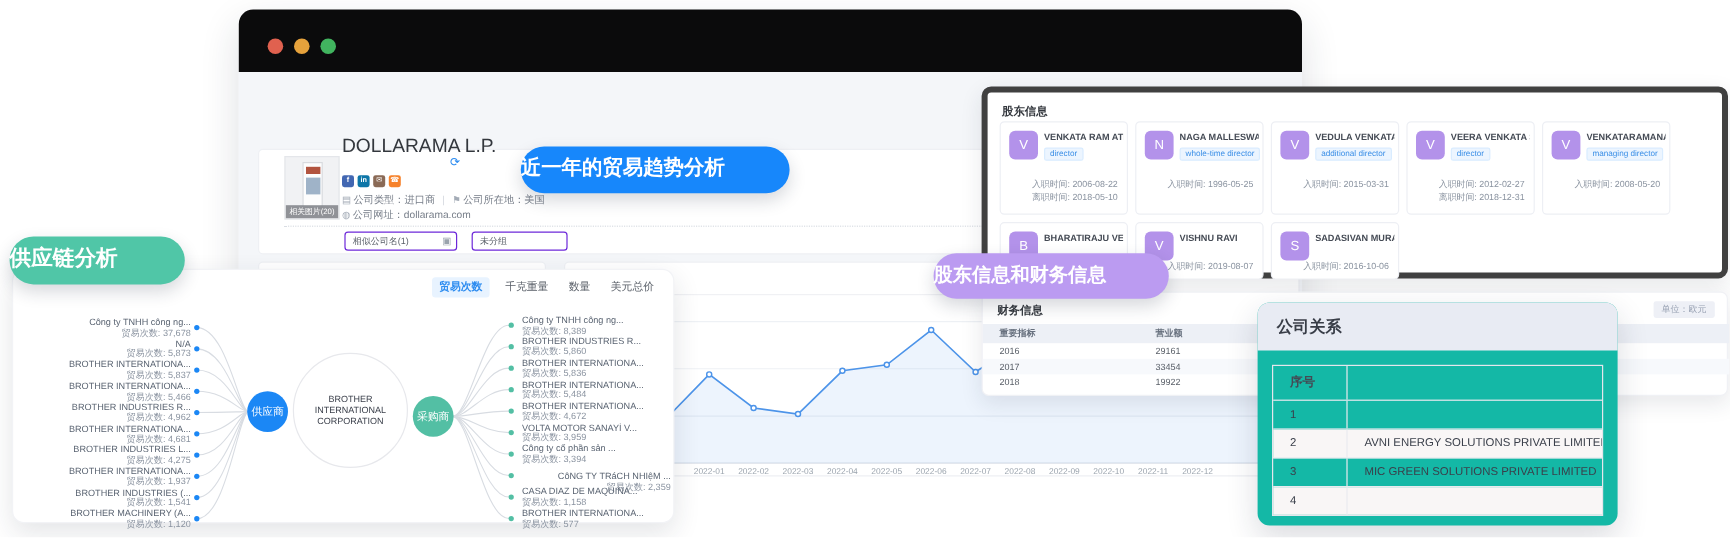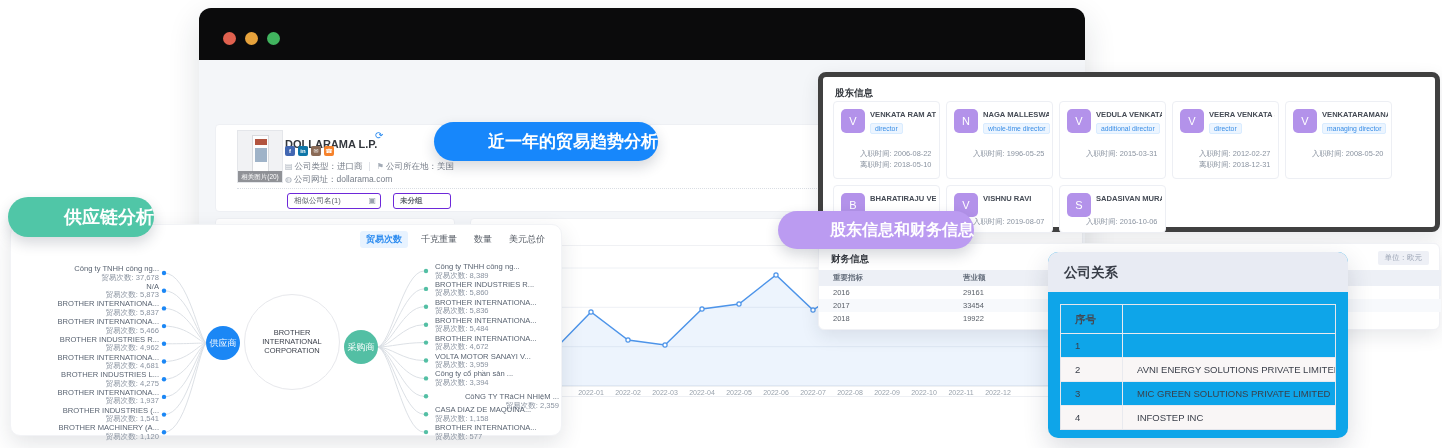--- a/index.html
+++ b/index.html
@@ -18,35 +18,35 @@
   .card { background:#fff; border:1px solid #eef0f4; border-radius:4px; }
 
   
   #company-card { left:16px; top:64px; width:838px; height:88px; }
   #thumb { left:38px; top:70px; width:46px; height:53px; background:#f1f2f4; border:1px solid #e4e6ea; overflow:hidden; }
   #thumb-art { position:absolute; left:14px; top:4px; width:17px; height:38px; background:#fdfdfd; border:1px solid #d8dade; }
   #thumb-art:before { content:""; position:absolute; left:2px; top:3px; width:12px; height:6px; background:#b2543f; }
   #thumb-art:after  { content:""; position:absolute; left:2px; top:12px; width:12px; height:14px; background:#9fb3c8; }
   #thumb-cap { position:absolute; left:0; bottom:0; width:100%; height:11px; background:rgba(130,132,138,.88);
                color:#fff; font-size:6.5px; line-height:11px; text-align:center; white-space:nowrap; }
-  #company-name { left:86px; top:78px; font-size:11px; font-weight:bold; color:#33373d; }
+  #company-name { left:86px; top:54px; font-size:16px; font-weight:normal; color:#33373d; }
   #refresh { left:176px; top:70px; font-size:10px; color:#2d8cf0; }
   #social-row { left:86px; top:86px; display:flex; gap:3px; }
   .soc { width:10px; height:10px; border-radius:2px; color:#fff; font-size:6px; line-height:10px; text-align:center; font-weight:bold; }
   #meta-line, #web-line { font-size:8.5px; color:#777e89; }
   #meta-line { left:86px; top:101px; }
   #web-line  { left:86px; top:114px; }
   .mini-ic { color:#a3abb6; font-size:8px; margin-right:2px; }
   .meta-sep { color:#d5d9df; margin:0 6px; }
   #dotted-sep { left:38px; top:128px; width:780px; border-top:1px dotted #d9dde3; }
   .select-box { height:16px; border:1px solid #6d28d9; border-radius:3px; background:#fff;
                 font-size:7.5px; color:#5a6069; line-height:14px; padding:0 6px; white-space:nowrap; }
   #select1 { left:88px; top:133px; width:94px; }
   #select1 .ic { position:absolute; right:4px; top:0; color:#9aa3ad; font-size:8px; }
-  #select2 { left:194px; top:133px; width:58px;font-weight:bold; }
+  #select2 { left:194px; top:133px; width:80px; }
 
   
   #stat-card { left:16px; top:158px; width:240px; height:70px; }
   #stat-label { left:48px; top:172px; font-size:8.5px; color:#8a93a0; }
   #stat-row { left:48px; top:186px; display:flex; align-items:center; gap:5px; }
   #stat-icon { font-size:8px; color:#2d8cf0; letter-spacing:-1px; }
   #stat-value { font-size:16px; font-weight:bold; color:#2f3542; }
 
   
   #chart-card { left:271px; top:158px; width:613px; height:179px; }
@@ -99,36 +99,36 @@
   .right-label { left:424px; width:124px; text-align:left; }
   .hub { position:absolute; border-radius:50%; color:#fff; text-align:center; z-index:2; }
   #hub-supplier { left:195px; top:101px; width:34px; height:34px; background:#1b87f5; font-size:9px; line-height:34px; }
   #hub-buyer    { left:333px; top:105px; width:34px; height:34px; background:#53bfa4; font-size:9px; line-height:34px; }
   #hub-center { position:absolute; left:233px; top:69px; width:96px; height:96px; border-radius:50%;
                 background:#fff; border:1px solid #e7e8ec; z-index:1; }
   #hub-center-text { position:absolute; left:238px; top:103px; width:86px; text-align:center;
                      font-size:7.5px; line-height:9px; color:#3a3f4a; z-index:2; }
 
   
-  #rel-panel { left:1048px; top:252px; width:300px; height:186px; background:#0ea5e9; border-radius:10px;
+  #rel-panel { left:1048px; top:252px; width:300px; height:186px; background:#14b8a6; border-radius:10px;
                box-shadow:0 10px 26px rgba(30,40,60,.16); z-index:5; }
   #rel-head { position:absolute; left:0; top:0; width:300px; height:40px; background:#e8ebf3; border-radius:10px 10px 0 0; }
   #rel-title { position:absolute; left:16px; top:12px; font-size:13.5px; font-weight:bold; color:#383d47; }
   #rel-table { position:absolute; left:12px; top:52px; width:276px; border:1px solid #e4e6ec; }
   .rel-tr { display:flex; border-bottom:1px solid #e9eaef; }
   .rel-tr:last-child { border-bottom:none; }
   .rel-tr.alt { background:#f9f6f6; }
   .rel-th { font-size:10.5px; font-weight:bold; color:#444a54; height:28px; line-height:28px; }
   .rel-td { font-size:9.5px; color:#3a3f4a; height:23px; line-height:23px; }
   .rel-c1 { width:62px; padding-left:14px; border-right:1px solid #e9eaef; }
   .rel-c2 { flex:1; padding-left:14px; white-space:nowrap; overflow:hidden; }
 
   
-  .pill { position:absolute; color:#fff; font-weight:bold; text-align:right; z-index:6;
-          box-shadow:0 6px 14px rgba(30,40,60,.18); white-space:nowrap; }
+  .pill { position:absolute; color:#fff; font-weight:bold; text-align:left; z-index:6;
+          box-shadow:0 6px 14px rgba(30,40,60,.18); white-space:nowrap;font-family:Liberation Mono, monospace; }
   #pill-trend  { left:434px; top:122px; width:224px; height:39px; line-height:39px; border-radius:20px;
                  background:#1787fb; font-size:17px; }
   #pill-supply { left:8px; top:197px; width:146px; height:40px; line-height:40px; border-radius:20px;
                  background:#50c6a7; font-size:18px; }
   #pill-share  { left:778px; top:211px; width:196px; height:38px; line-height:38px; border-radius:19px;
                  background:#bb9bf1; font-size:16px; }
 </style>
 </head>
 <body>
 
@@ -456,21 +456,20 @@
         <div class="rel-tr alt">
           <div class="rel-td rel-c1">2</div>
           <div class="rel-td rel-c2">AVNI ENERGY SOLUTIONS PRIVATE LIMITED</div>
         </div>
         <div class="rel-tr">
           <div class="rel-td rel-c1">3</div>
           <div class="rel-td rel-c2">MIC GREEN SOLUTIONS PRIVATE LIMITED</div>
         </div>
         <div class="rel-tr alt">
           <div class="rel-td rel-c1">4</div>
-          <div class="rel-td rel-c2">INFOSTEP INC</div>
         </div>
       </div>
   </div>
 
   <div id="pill-trend" class="pill">近一年的贸易趋势分析</div>
   <div id="pill-share" class="pill">股东信息和财务信息</div>
   <div id="pill-supply" class="pill">供应链分析</div>
 
 </div>
 

